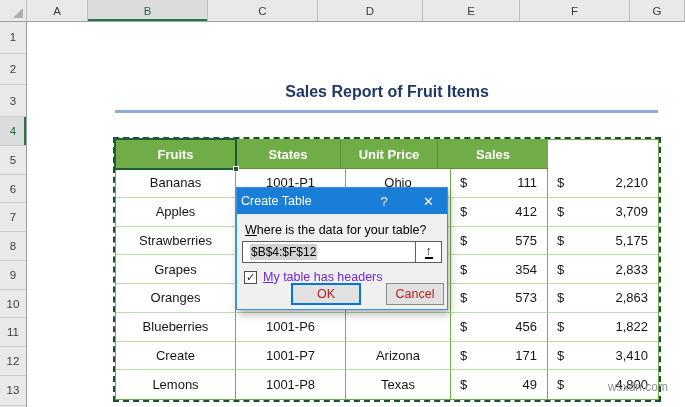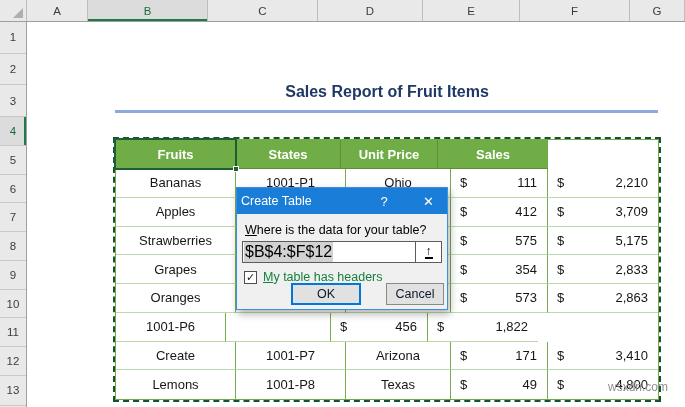--- a/index.html
+++ b/index.html
@@ -58,31 +58,31 @@
   .dialog { position:absolute; left:236px; top:187px; width:212px; height:123px;
     background:#f0f0f0; border:1px solid #3a91d9; box-shadow:2px 4px 8px rgba(0,0,0,.3); z-index:10; }
   .dlg-title { position:relative; height:26px; background:#1a7dd7; color:#fff;
     display:flex; align-items:center; padding-left:4px; font-size:12.5px; }
   .dlg-help { position:absolute; left:139px; width:16px; text-align:center; font-size:13px; cursor:default; }
   .dlg-close { position:absolute; right:13px; font-size:13px; cursor:default; }
   .dlg-body { position:relative; height:95px; }
   .dlg-prompt { position:absolute; left:8px; top:9px; font-size:12.5px; color:#000; }
   .refedit { position:absolute; left:5px; top:27px; width:200px; height:22px;
     background:#fff; border:1px solid #5c5c5c; display:flex; align-items:stretch; }
-  .refval { flex:1; display:flex; align-items:center; padding-left:1px; font-size:16px; }
+  .refval { flex:1; display:flex; align-items:center; padding-left:7px; font-size:12px; }
   .refval .hl { background:#d2d2d2; padding:1px 1px; }
   .refbtn { width:26px; border-left:1px solid #5c5c5c; display:flex; align-items:center;
     justify-content:center; background:#fff; }
   .refarrow { font-size:12px; font-weight:bold; line-height:1; border-bottom:2px solid #000; padding:0 1px; }
   .chkrow { position:absolute; left:7px; top:56px; display:flex; align-items:center; gap:6px; }
   .chk { width:13px; height:13px; background:#fff; border:1px solid #4d4d4d;
     display:flex; align-items:center; justify-content:center; font-size:11px; color:#1a1a1a; line-height:1; }
-  .chklabel { font-size:12.5px; color:#15803d;text-align:center; }
+  .chklabel { font-size:12.5px; color:#6d28d9;text-align:center; }
   .btn { position:absolute; top:69px; height:22px; background:#e1e1e1; font-size:12.5px;
-    color:#0f172a; font-family:inherit; display:flex; align-items:center; justify-content:center; }
+    color:#b91c1c; font-family:inherit; display:flex; align-items:center; justify-content:center; }
   .btn.ok { left:54px; width:70px; border:2px solid #0078d7; }
   .btn.cancel { left:149px; width:58px; border:1px solid #8a8a8a; }
   u { text-decoration:underline; }
 </style>
 </head>
 <body>
 
 <div class="screen">
 
   <div class="colheads">
@@ -182,20 +182,21 @@
           <div class="fcell money" style="width: 97px;">
             <span>$</span>
             <span>573</span>
           </div>
           <div class="fcell money" style="width: 110px;">
             <span>$</span>
             <span>2,863</span>
           </div>
         </div>
         <div class="frow">
+          <div class="fcell" style="width: 120px;">Blueberries</div>
           <div class="fcell" style="width: 110px;">1001-P6</div>
           <div class="fcell" style="width: 105px;"></div>
           <div class="fcell money" style="width: 97px;">
             <span>$</span>
             <span>456</span>
           </div>
           <div class="fcell money" style="width: 110px;">
             <span>$</span>
             <span>1,822</span>
           </div>

